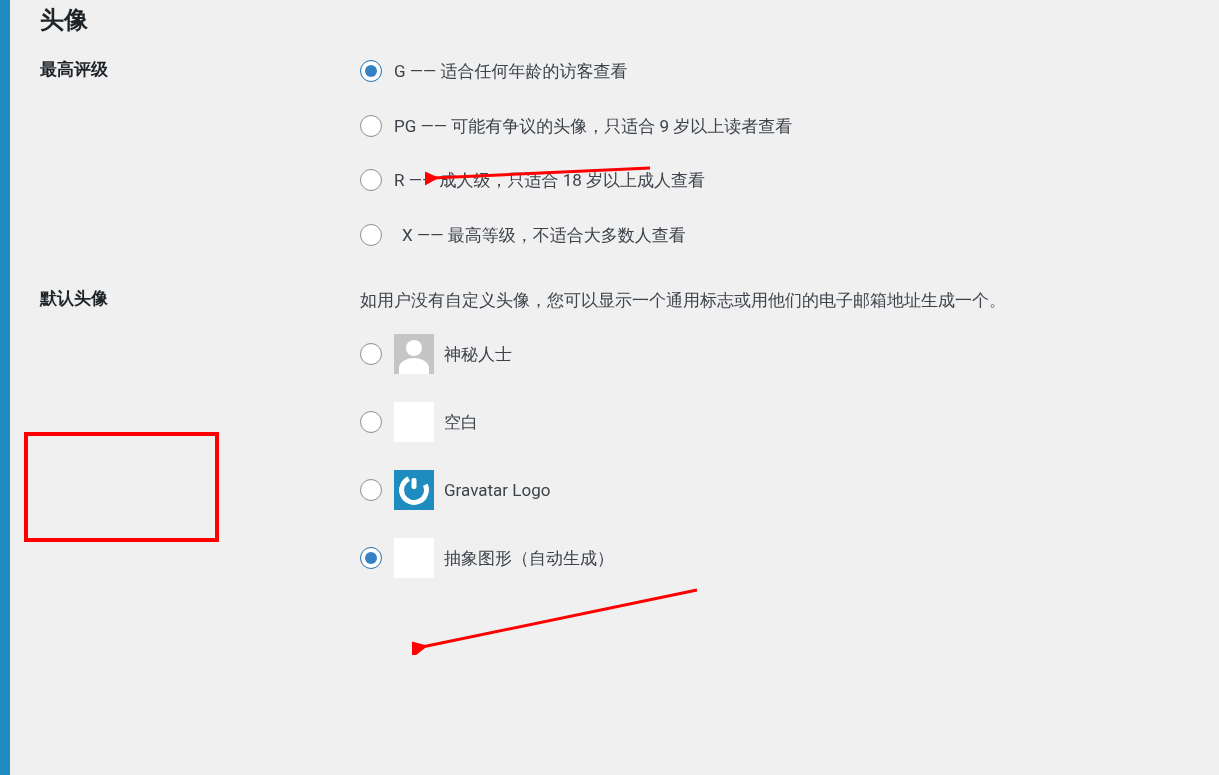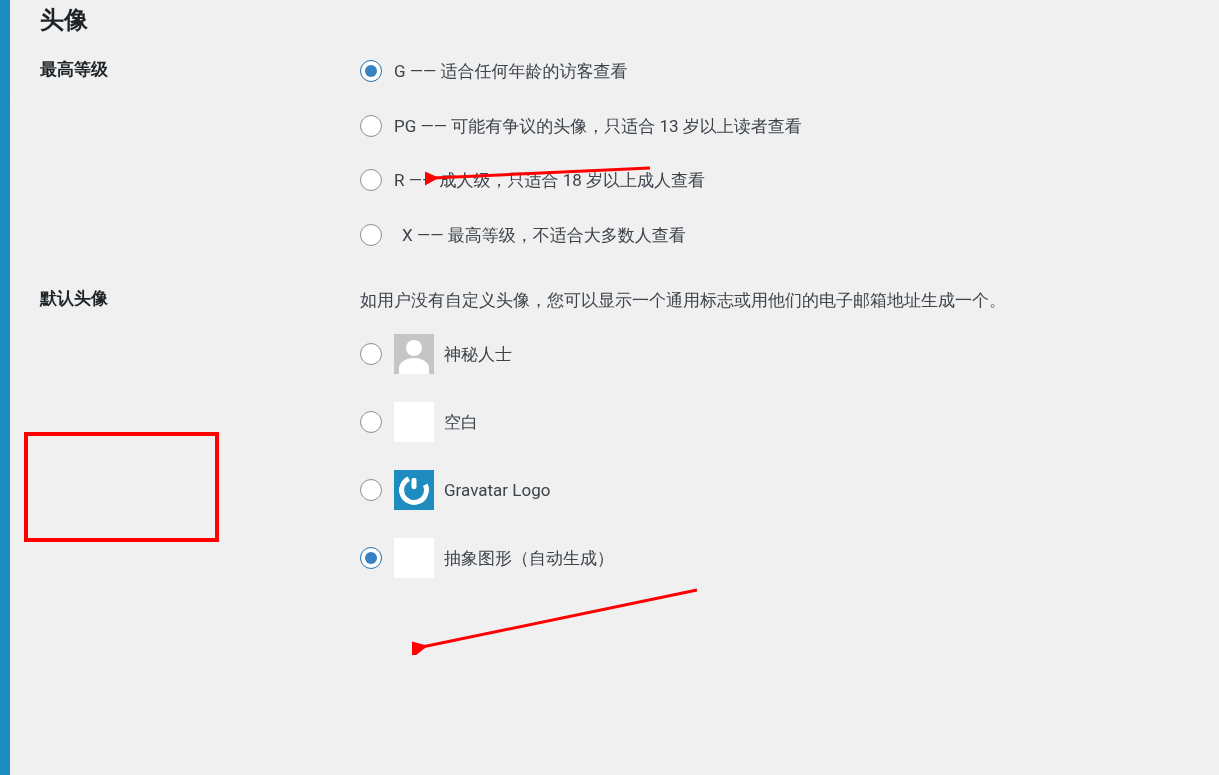--- a/index.html
+++ b/index.html
@@ -240,29 +240,29 @@
 <div class="sidebar-edge"></div>
 <div class="notch"></div>
 
 <div class="content">
   <h2 class="section-title">头像</h2>
 
   <table class="form-table">
     <tbody>
 
     <tr>
-      <th>最高等级</th>
+      <th>最高评级</th>
       <td>
         <div class="radio-row">
           <span class="radio checked"></span>
           <span>G —— 适合任何年龄的访客查看</span>
         </div>
         <div class="radio-row">
           <span class="radio"></span>
-          <span>PG —— 可能有争议的头像，只适合 13 岁以上读者查看</span>
+          <span>PG —— 可能有争议的头像，只适合 9 岁以上读者查看</span>
         </div>
         <div class="radio-row">
           <span class="radio"></span>
           <span>R —— 成人级，只适合 18 岁以上成人查看</span>
         </div>
         <div class="radio-row">
           <span class="radio"></span>
           <span>X —— 最高等级，不适合大多数人查看</span>
         </div>
       </td>

